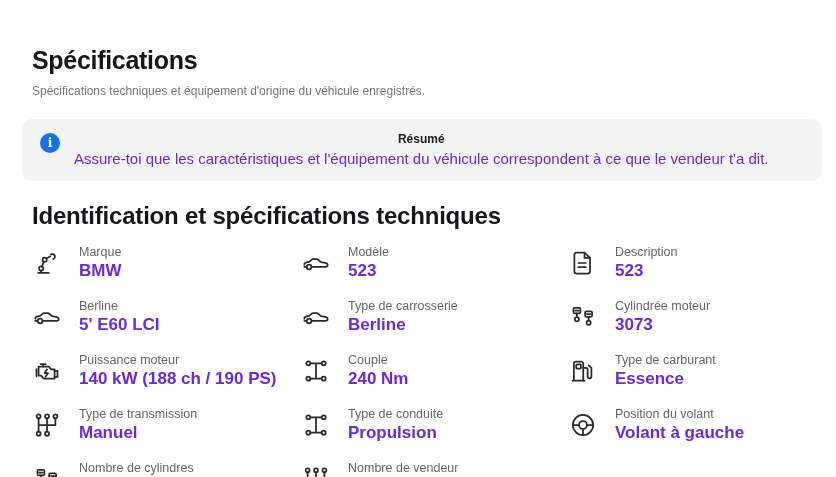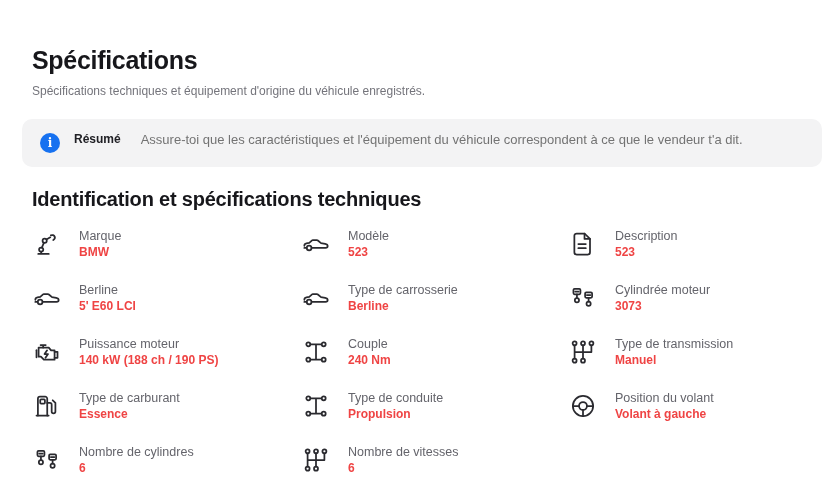--- a/index.html
+++ b/index.html
@@ -22,39 +22,39 @@
     padding:13px 18px 14px 18px;
     display:flex;gap:14px;align-items:flex-start;
   }
   .info-badge{
     width:20px;height:20px;border-radius:50%;
     background:#1671f0;color:#ffffff;flex:0 0 20px;
     display:flex;align-items:center;justify-content:center;
     font-size:12px;font-weight:700;font-family:"DejaVu Serif",serif;
     margin-top:1px;
   }
-  .summary-texts{display:flex;flex-direction:row;gap:20px;text-align:center;}
+  .summary-texts{display:flex;flex-direction:column;gap:4px;text-align:center;}
   .summary-title{font-size:12px;font-weight:700;color:#202025;}
-  .summary-body{font-size:13px;color:#737373;}
+  .summary-body{font-size:15px;color:#6d28d9;}
   .section-heading{
-    font-size:20px;font-weight:700;letter-spacing:-.2px;
+    font-size:24px;font-weight:700;letter-spacing:-.2px;
     margin:21px 24px 0 24px;color:#17171b;
   }
   .spec-grid{
     margin:12px 24px 0 24px;
     display:grid;
     grid-template-columns:269px 267px 1fr;
     row-gap:12px;
   }
   .cell{display:flex;gap:17px;align-items:center;min-height:42px;}
   .ic{width:30px;height:30px;flex:0 0 30px;display:flex;align-items:center;justify-content:center;}
   .ic svg{width:28px;height:28px;stroke:#2a2a2f;fill:none;stroke-width:1.5;stroke-linecap:round;stroke-linejoin:round;}
   .txt{display:flex;flex-direction:column;gap:2px;}
   .lbl{font-size:12.5px;color:#64646b;white-space:nowrap;}
-  .val{font-size:12px;font-weight:700;color:#ef4444;white-space:nowrap;}
+  .val{font-size:17px;font-weight:700;color:#6d28d9;white-space:nowrap;}
   .defs{position:absolute;width:0;height:0;overflow:hidden;}
 </style>
 </head>
 <body>
 
 <svg class="defs" aria-hidden="true">
   <defs>
     <symbol id="sym-robot-arm" viewBox="0 0 24 24">
       <path d="M4.5 20.5h9 M7 18.6v1.9"></path>
       <circle cx="7" cy="16.8" r="1.8"></circle>
@@ -230,44 +230,44 @@
         </span>
       <div class="txt">
         <div class="lbl">Couple</div>
         <div class="val">240 Nm</div>
       </div>
     </div>
 
     <div class="cell">
       <span class="ic">
           <svg viewBox="0 0 24 24">
+            <use href="#sym-fuel-pump"></use>
+          </svg>
+        </span>
+      <div class="txt">
+        <div class="lbl">Type de carburant</div>
+        <div class="val">Essence</div>
+      </div>
+    </div>
+
+    <div class="cell">
+      <span class="ic">
+          <svg viewBox="0 0 24 24">
             <use href="#sym-gearshift"></use>
           </svg>
         </span>
       <div class="txt">
         <div class="lbl">Type de transmission</div>
         <div class="val">Manuel</div>
       </div>
     </div>
 
     <div class="cell">
       <span class="ic">
           <svg viewBox="0 0 24 24">
-            <use href="#sym-fuel-pump"></use>
-          </svg>
-        </span>
-      <div class="txt">
-        <div class="lbl">Type de carburant</div>
-        <div class="val">Essence</div>
-      </div>
-    </div>
-
-    <div class="cell">
-      <span class="ic">
-          <svg viewBox="0 0 24 24">
             <use href="#sym-drivetrain"></use>
           </svg>
         </span>
       <div class="txt">
         <div class="lbl">Type de conduite</div>
         <div class="val">Propulsion</div>
       </div>
     </div>
 
     <div class="cell">
@@ -294,19 +294,19 @@
       </div>
     </div>
 
     <div class="cell">
       <span class="ic">
           <svg viewBox="0 0 24 24">
             <use href="#sym-gearshift"></use>
           </svg>
         </span>
       <div class="txt">
-        <div class="lbl">Nombre de vitesses</div>
+        <div class="lbl">Nombre de vendeur</div>
         <div class="val">6</div>
       </div>
     </div>
 
   </div>
 </div>
 
 </body></html>

